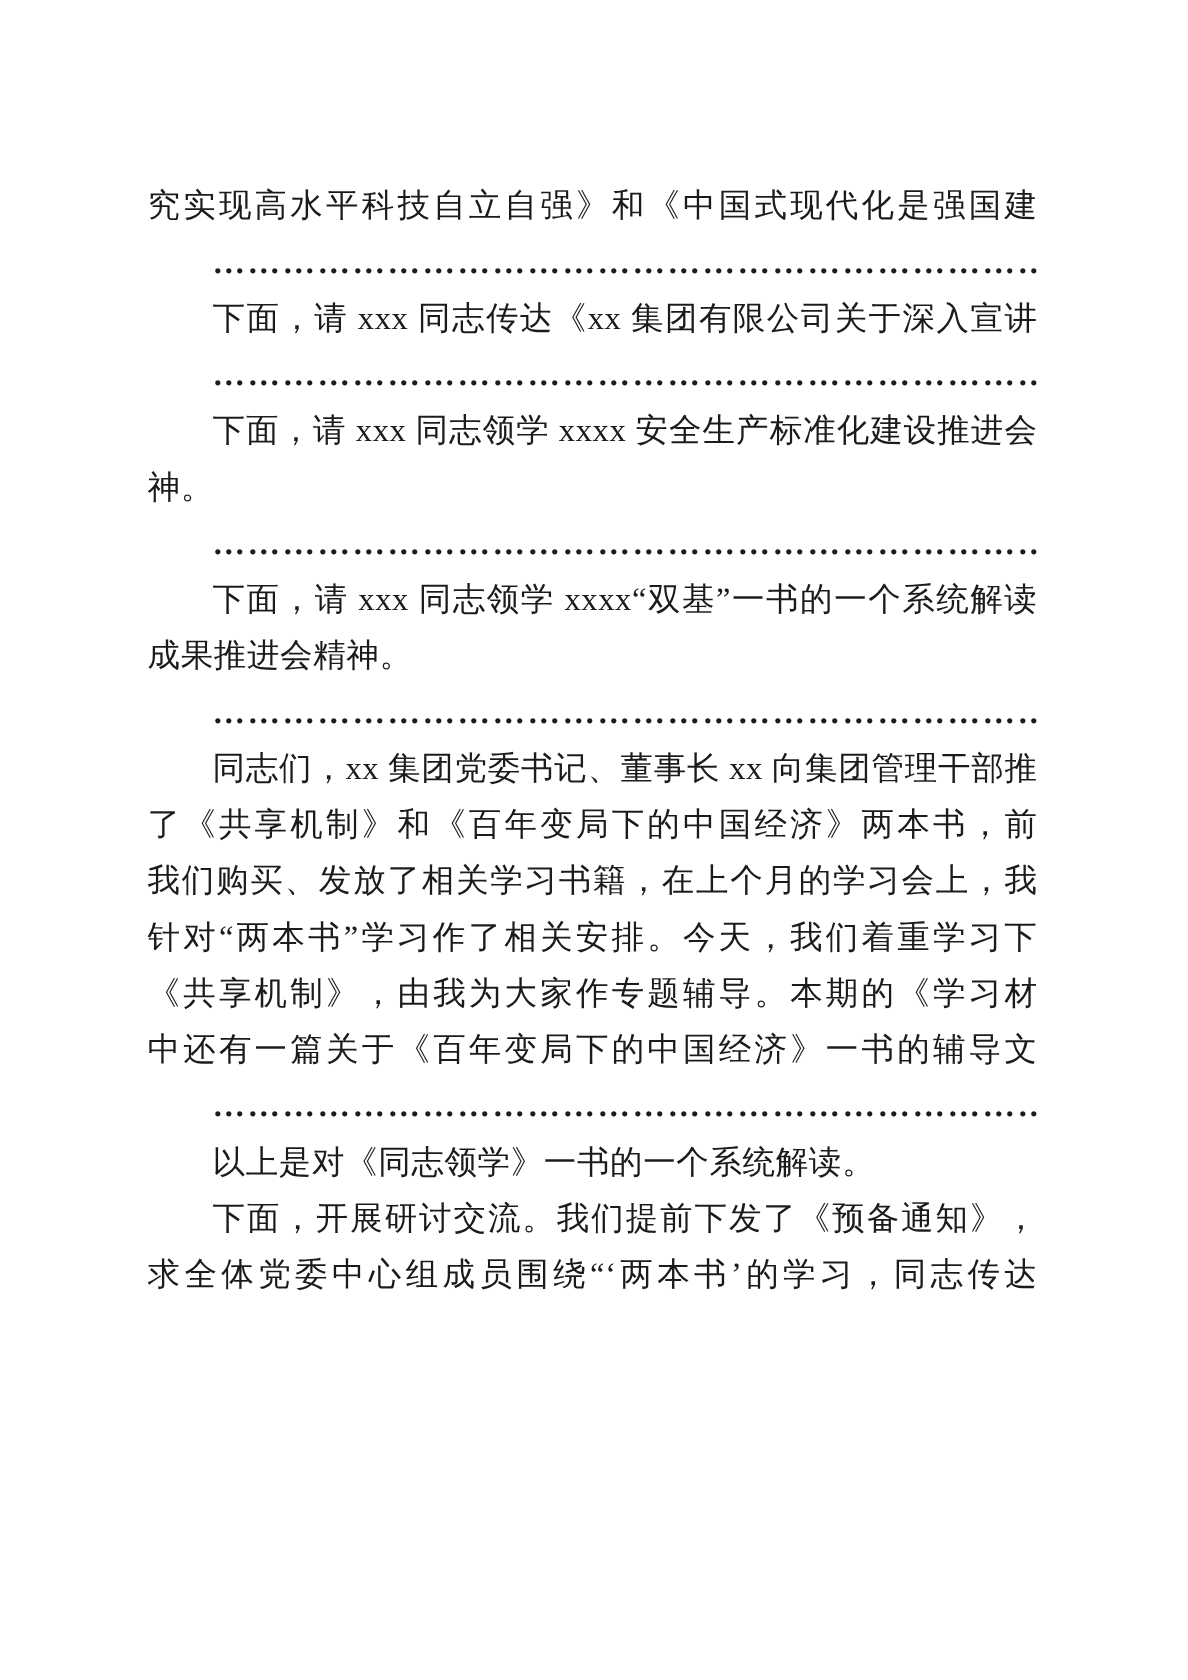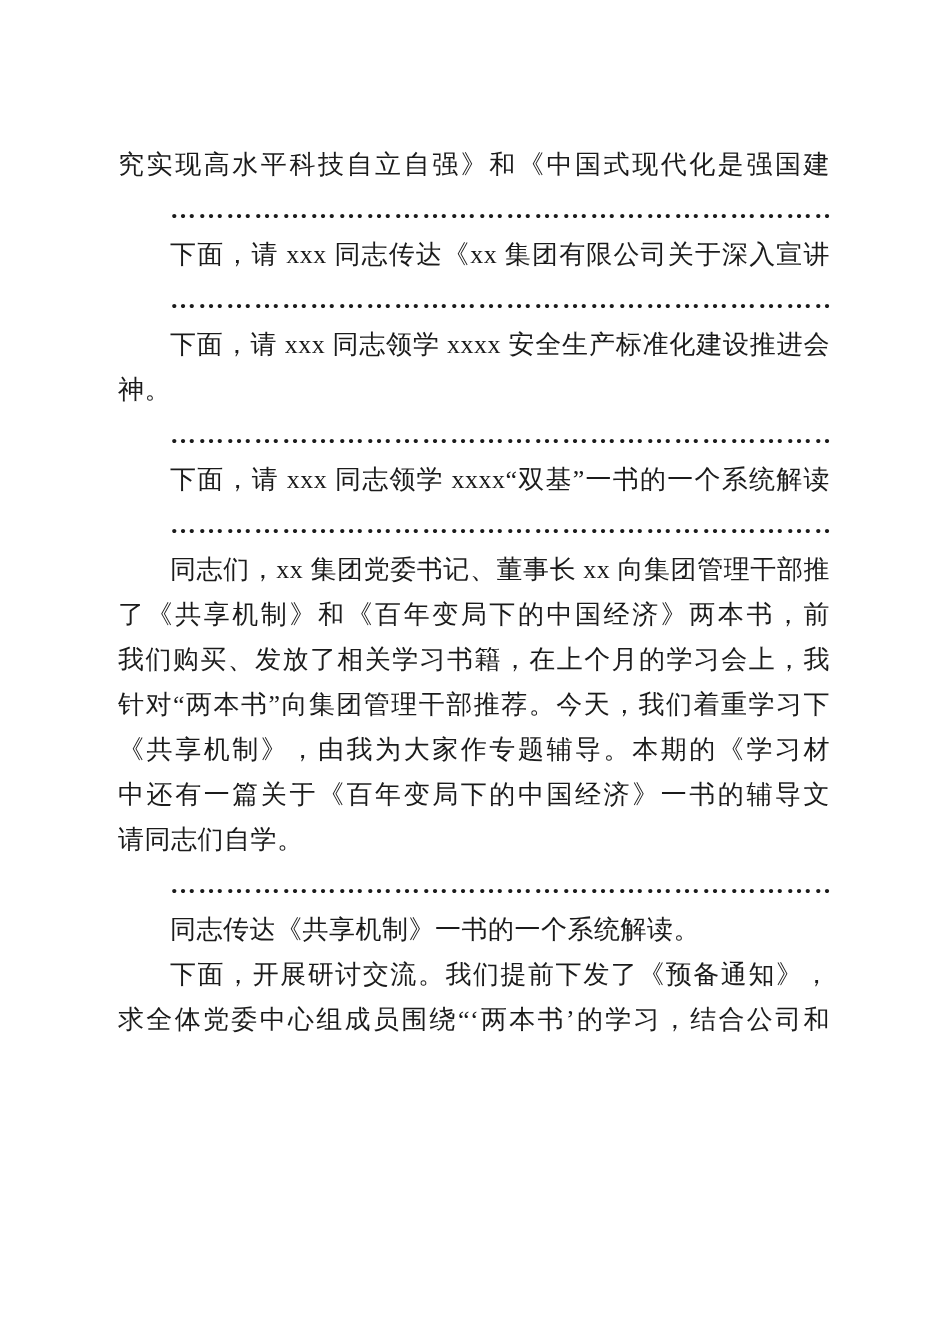--- a/index.html
+++ b/index.html
@@ -51,26 +51,26 @@
 <div class="page">
   <div class="content">
     <div class="ln fill">究实现高水平科技自立自强》和《中国式现代化是强国建设、</div>
     <div class="ln dots">……………………………………………………………………………………</div>
     <div class="ln indent fill">下面，请 xxx 同志传达《xx 集团有限公司关于深入宣讲习</div>
     <div class="ln dots">……………………………………………………………………………………</div>
     <div class="ln indent fill">下面，请 xxx 同志领学 xxxx 安全生产标准化建设推进会精</div>
     <div class="ln">神。</div>
     <div class="ln dots">……………………………………………………………………………………</div>
     <div class="ln indent fill">下面，请 xxx 同志领学 xxxx“双基”一书的一个系统解读</div>
+    <div class="ln">成果推进会精神。</div>
     <div class="ln dots">……………………………………………………………………………………</div>
     <div class="ln indent fill">同志们，xx 集团党委书记、董事长 xx 向集团管理干部推荐</div>
     <div class="ln fill">了《共享机制》和《百年变局下的中国经济》两本书，前期，</div>
     <div class="ln fill">我们购买、发放了相关学习书籍，在上个月的学习会上，我也</div>
-    <div class="ln fill">针对“两本书”向集团管理干部推荐。今天，我们着重学习下</div>
+    <div class="ln fill">针对“两本书”学习作了相关安排。今天，我们着重学习下</div>
     <div class="ln fill">《共享机制》，由我为大家作专题辅导。本期的《学习材料》</div>
     <div class="ln fill">中还有一篇关于《百年变局下的中国经济》一书的辅导文章，</div>
-    <div class="ln">请同志们自学。</div>
     <div class="ln dots">……………………………………………………………………………………</div>
-    <div class="ln indent">同志传达《共享机制》一书的一个系统解读。</div>
+    <div class="ln indent">以上是对《同志领学》一书的一个系统解读。</div>
     <div class="ln indent fill">下面，开展研讨交流。我们提前下发了《预备通知》，要</div>
-    <div class="ln fill">求全体党委中心组成员围绕“‘两本书’的学习，结合公司和</div>
+    <div class="ln fill">求全体党委中心组成员围绕“‘两本书’的学习，同志传达</div>
   </div>
 </div>
 
 </body></html>

